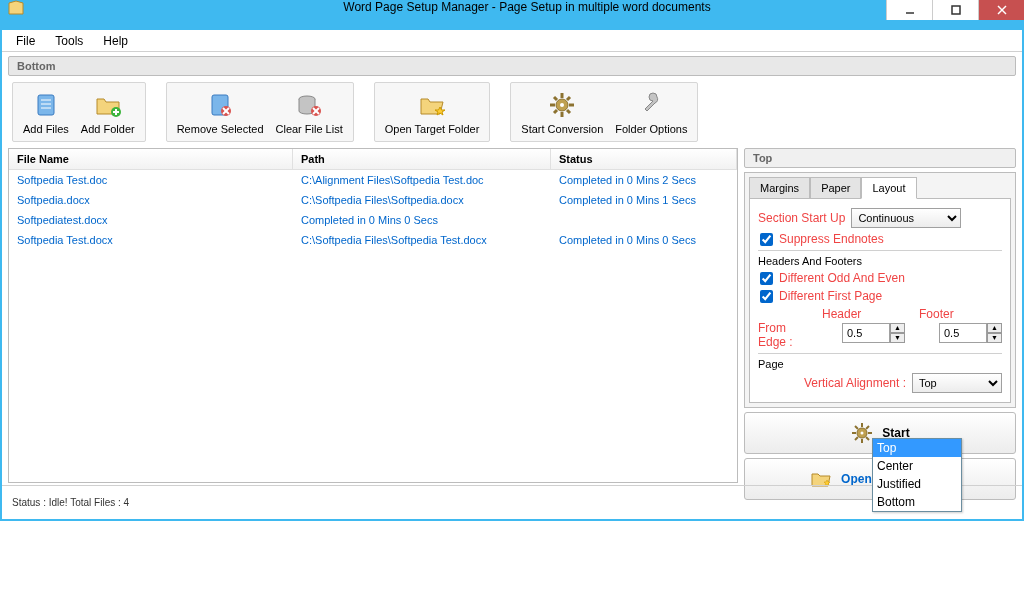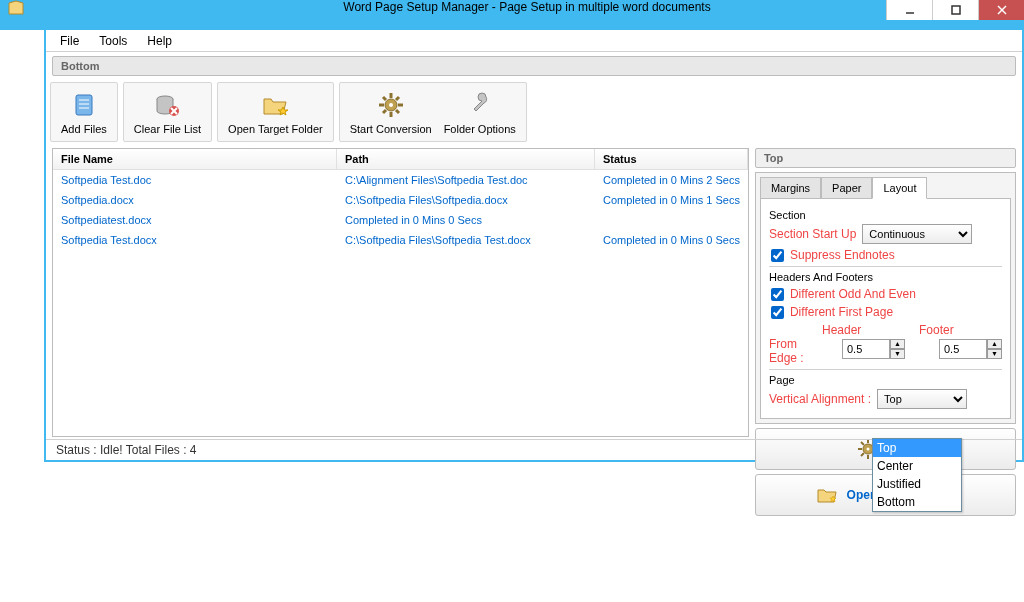--- a/index.html
+++ b/index.html
@@ -7,31 +7,31 @@
 
 
 .titlebar { height: 30px; background: linear-gradient(#3fb9f0, #3fb9f0); display: flex; align-items: flex-start; padding: 0 0 0 8px; position: relative; }
 .titlebar-icon { width: 16px; height: 16px; margin-right: 6px; }
 .titlebar-title { flex: 1; text-align: center; color: #000; font-size: 12px; }
 .titlebar-buttons { display: flex; height: 20px; position: absolute; right: 0; top: 0; }
 .tb-btn { width: 46px; height: 20px; display: flex; align-items: center; justify-content: center; font-size: 14px; background: #fff; border-left: 1px solid #ccc; }
 .tb-btn.close { background: #c75050; color: #fff; width: 46px; }
 
 
-.window-body { border: 2px solid #3fb9f0; border-top: none; height: 432px; background: #fff; display: flex; flex-direction: column; margin-left: 44px; }
+.window-body { border: 2px solid #3fb9f0; border-top: none; height: 491px; background: #fff; display: flex; flex-direction: column; }
 
 
 .menubar { height: 22px; display: flex; align-items: center; padding: 2px 4px; border-bottom: 1px solid #d0d0d0; }
 .menubar-item { padding: 2px 10px; cursor: default; }
 
 
 .label-row { background: #e8e8e8; border: 1px solid #bcbcbc; border-radius: 2px; padding: 3px 8px; color: #666; font-weight: bold; margin: 4px 6px 0 6px; font-size: 11px; }
 
 
-.toolbar { display: flex; padding: 6px 6px 0 4px; gap: 1px; }
+.toolbar { display: flex; padding: 6px 6px 0 10px; gap: 16px; }
 .tool-group { display: flex; border: 1px solid #d6d6d6; border-radius: 2px; background: #f7f7f7; padding: 4px; margin-right: 4px; }
 .tool-btn { display: flex; flex-direction: column; align-items: center; padding: 2px 6px; gap: 2px; cursor: default; }
 .tool-icon { width: 32px; height: 32px; display: flex; align-items: center; justify-content: center; }
 .tool-label { font-size: 11px; color: #000; white-space: nowrap; }
 
 
 .content-row { flex: 1; display: flex; margin: 6px 6px 2px 6px; gap: 6px; min-height: 0; }
 
 
 .file-list { flex: 1; border: 1px solid #bcbcbc; background: #fff; display: flex; flex-direction: column; }
@@ -71,21 +71,21 @@
 
 .dropdown-overlay { position: absolute; background: #fff; border: 1px solid #6b8ea0; font-size: 11px; z-index: 100; box-shadow: 1px 1px 2px rgba(0,0,0,0.2); }
 .dropdown-option { padding: 2px 24px 2px 4px; cursor: default; }
 .dropdown-option.sel { background: #3399ff; color: #fff; }
 
 
 .big-btn { border: 1px solid #bcbcbc; background: linear-gradient(#fff,#ececec); border-radius: 3px; padding: 8px; display: flex; align-items: center; justify-content: center; gap: 8px; font-weight: bold; font-size: 14px; cursor: default; }
 .big-btn .bicon { width: 24px; height: 24px; }
 
 
-.statusbar { border-top: 1px solid #d0d0d0; padding: 3px 10px; font-size: 12px; color: #333; }
+.statusbar { border-top: 1px solid #d0d0d0; padding: 11px 10px; font-size: 10px; color: #333; }
 
 
 svg { display: block; }
 </style>
 </head>
 <body>
 
 <div class="titlebar">
   <span class="titlebar-icon">
     <svg width="16" height="16">
@@ -129,22 +129,44 @@
         <span class="tool-icon">
             <svg width="32" height="32">
               <rect x="8" y="6" width="16" height="20" rx="2" fill="#7bb6ea" stroke="#3a7bc0"></rect>
               <line x1="11" y1="11" x2="21" y2="11" stroke="#fff"></line>
               <line x1="11" y1="15" x2="21" y2="15" stroke="#fff"></line>
               <line x1="11" y1="19" x2="21" y2="19" stroke="#fff"></line>
             </svg>
           </span>
         <span class="tool-label">Add Files</span>
       </div>
+      <div class="tool-btn">
+        <span class="tool-icon">
+            <svg width="32" height="32">
+              <path d="M5 10 L12 10 L14 13 L27 13 L27 25 L5 25 Z" fill="#f4d47c" stroke="#b58a2a"></path>
+              <circle cx="24" cy="23" r="5" fill="#3cb43c"></circle>
+              <line x1="24" y1="20" x2="24" y2="26" stroke="#fff" stroke-width="2"></line>
+              <line x1="21" y1="23" x2="27" y2="23" stroke="#fff" stroke-width="2"></line>
+            </svg>
+          </span>
+        <span class="tool-label">Add Folder</span>
+      </div>
     </div>
     <div class="tool-group">
+      <div class="tool-btn">
+        <span class="tool-icon">
+            <svg width="32" height="32">
+              <rect x="8" y="6" width="16" height="20" rx="2" fill="#7bb6ea" stroke="#3a7bc0"></rect>
+              <circle cx="22" cy="22" r="5" fill="#d9534f"></circle>
+              <line x1="19" y1="19" x2="25" y2="25" stroke="#fff" stroke-width="2"></line>
+              <line x1="25" y1="19" x2="19" y2="25" stroke="#fff" stroke-width="2"></line>
+            </svg>
+          </span>
+        <span class="tool-label">Remove Selected</span>
+      </div>
       <div class="tool-btn">
         <span class="tool-icon">
             <svg width="32" height="32">
               <ellipse cx="14" cy="10" rx="8" ry="3" fill="#c4c4c4" stroke="#888"></ellipse>
               <path d="M6 10 L6 22 A8 3 0 0 0 22 22 L22 10" fill="#c4c4c4" stroke="#888"></path>
               <circle cx="23" cy="22" r="5" fill="#d9534f"></circle>
               <line x1="20" y1="19" x2="26" y2="25" stroke="#fff" stroke-width="2"></line>
               <line x1="26" y1="19" x2="20" y2="25" stroke="#fff" stroke-width="2"></line>
             </svg>
           </span>
@@ -228,21 +250,20 @@
       <div class="top-label">Top</div>
 
       <div class="tab-container">
         <div class="tabs-strip">
           <div class="tab">Margins</div>
           <div class="tab">Paper</div>
           <div class="tab active">Layout</div>
         </div>
         <div class="tab-body">
 
-          <div class="group-label">Section</div>
           <div class="form-row">
             <span class="blue-text">Section Start Up</span>
             <select class="combo" style="width:110px">
               <option>Continuous</option>
             </select>
           </div>
           <div class="checkbox-row">
             <input type="checkbox" checked="" style="">
             <span class="blue-text">Suppress Endnotes</span>
           </div>
@@ -276,21 +297,21 @@
                 <div class="spin-btns">
                     <button>▲</button>
                     <button>▼</button>
                   </div>
               </div>
             </div>
           </div>
 
           <hr class="sep">
           <div class="group-label">Page</div>
-          <div class="form-row" style="position:relative;">
+          <div class="form-row" style="position:relative;justify-content:flex-end;">
             <span class="blue-text">Vertical Alignment :</span>
             <select class="combo" style="width:90px">
               <option>Top</option>
             </select>
           </div>
 
         </div>
       </div>
 
       <div class="big-btn">

